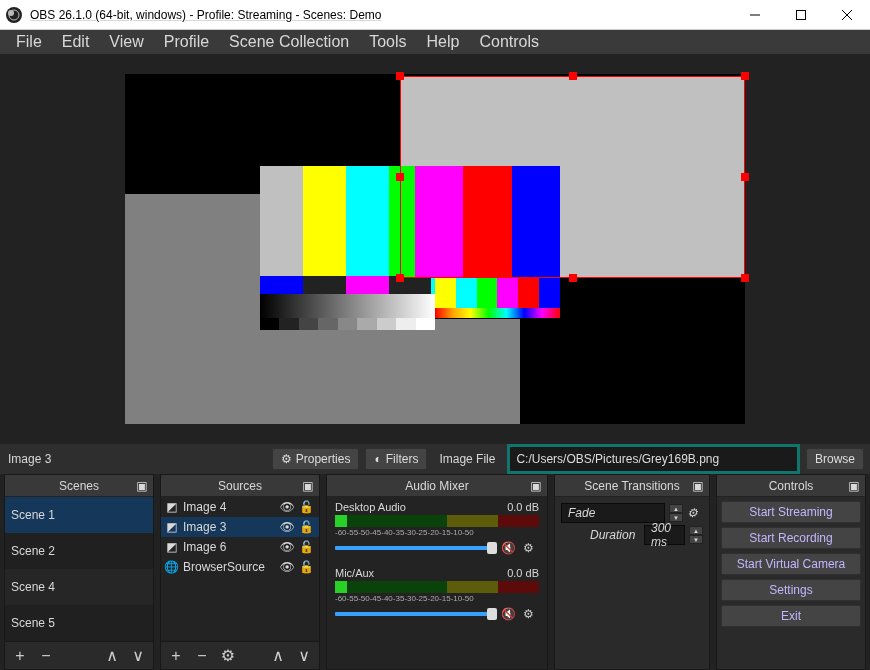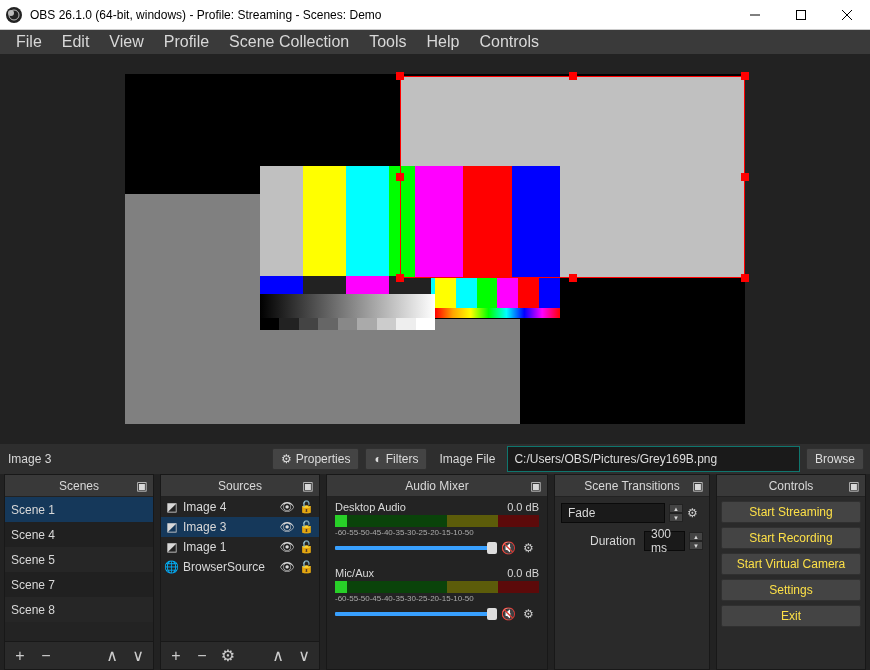--- a/index.html
+++ b/index.html
@@ -1,71 +1,71 @@
 <!DOCTYPE html>
 <html><head>
 <meta charset="utf-8">
 <style>
 * { box-sizing: border-box; margin: 0; padding: 0; font-family: "Segoe UI", Arial, sans-serif; }
 body { width: 870px; height: 670px; background: #ffffff; overflow: hidden; font-size: 12px; color: #d8d8d8; }
-.titlebar { height: 30px; background: #fff; display: flex; align-items: center; border-bottom: 1px solid #ccc; }
+.titlebar { height: 30px; background: #fff; display: flex; align-items: center; border-bottom: 1px solid #ccc; text-decoration: underline; }
 .titlebar .icon { width: 28px; height: 28px; display: flex; align-items: center; justify-content: center; }
 .titlebar .title { flex: 1; color: #000; font-size: 12px; padding-left: 2px; }
 .titlebar .winbtn { width: 46px; height: 30px; display: flex; align-items: center; justify-content: center; color: #000; }
 .titlebar .winbtn svg { width: 10px; height: 10px; }
 .menubar { height: 24px; background: #3a3a3a; display: flex; align-items: center; padding: 0 6px; gap: 0; }
 .menubar .menuitem { padding: 0 10px; font-size: 16px; line-height: 24px; cursor: pointer; }
 .preview-area { height: 390px; background: #222; display: flex; align-items: center; justify-content: center; position: relative; }
 .canvas { position: relative; width: 620px; height: 350px; background: #000; }
 .grey-block { position: absolute; background: #808080; }
 .sel-handle { position: absolute; width: 8px; height: 8px; background: red; transform: translate(-4px,-4px); }
 .sel-box { position: absolute; border: 1px solid red; }
 .toolbar { height: 30px; background: #2e2e2e; display: flex; align-items: center; padding: 0 6px; gap: 6px; }
 .toolbar .selname { flex: 0 0 auto; width: 260px; font-size: 12px; padding-left: 2px; }
 .btn { background: #444; border: 1px solid #303030; color: #ddd; height: 22px; padding: 0 8px; display: inline-flex; align-items: center; gap: 4px; font-size: 12px; cursor: pointer; border-radius: 2px; }
 .field-label { font-size: 12px; padding: 0 6px; }
-.field-input { background: #1a1a1a; border: 1px solid #0f766e; color: #ddd; height: 22px; padding: 12px 6px; flex: 1; font-size: 12px; }
+.field-input { background: #1a1a1a; border: 3px solid #0f766e; color: #ddd; height: 22px; padding: 12px 6px; flex: 1; font-size: 12px; }
 .panels { height: 196px; background: #222; display: flex; gap: 6px; padding: 0 4px; }
 .panel { background: #2a2a2a; display: flex; flex-direction: column; border: 1px solid #181818; }
 .panel.scenes { width: 150px; }
 .panel.sources { width: 160px; }
 .panel.mixer { flex: 1; }
 .panel.transitions { width: 156px; }
 .panel.controls { width: 150px; }
 .panel-header { height: 22px; background: #393939; display: flex; align-items: center; justify-content: center; position: relative; font-size: 12px; border-bottom: 1px solid #222; }
 .panel-header .popout { position: absolute; right: 4px; width: 14px; height: 14px; display: flex; align-items: center; justify-content: center; }
 .panel-body { flex: 1; overflow: hidden; background: #232323; }
 .panel-footer { height: 28px; background: #2a2a2a; display: flex; align-items: center; padding: 0 6px; gap: 8px; border-top: 1px solid #181818; }
-.list-item { height: 25px; display: flex; align-items: center; padding: 0 6px; font-size: 12px; }
+.list-item { height: 36px; display: flex; align-items: center; padding: 0 6px; font-size: 12px; }
 .list-item.selected { background: #15385a; }
 .scene-body .list-item:nth-child(odd) { background: #262626; }
 .scene-body .list-item:nth-child(even) { background: #202020; }
 .scene-body .list-item.selected { background: #15385a; }
 .src-row { height: 20px; display: flex; align-items: center; padding: 0 4px; gap: 4px; font-size: 12px; }
 .src-row.selected { background: #15385a; }
 .src-row .src-icon { width: 14px; height: 14px; display:flex; align-items:center; justify-content:center;}
 .src-row .src-label { flex: 1; }
 .src-row .eye, .src-row .lock { width: 16px; height: 16px; display: flex; align-items: center; justify-content: center; }
 .mixer-ch { padding: 4px 8px 8px 8px; }
 .mixer-ch .ch-head { display: flex; justify-content: space-between; font-size: 11px; }
 .mixer-ch .meter { height: 12px; margin-top: 2px; position: relative; background: linear-gradient(to right, #0a430a 0%, #0a430a 55%, #5c5c0a 55%, #5c5c0a 80%, #5c0a0a 80%, #5c0a0a 100%); }
 .mixer-ch .meter .live { position: absolute; left:0; top:0; bottom:0; width:6%; background: #28d028; }
 .mixer-ch .ticks { display: flex; font-size: 8px; color: #aaa; margin-top: 1px; }
 .mixer-ch .slider-row { display: flex; align-items: center; gap: 4px; margin-top: 4px; }
 .slider { flex: 1; height: 4px; background: #38a0ff; position: relative; border-radius: 1px; }
 .slider .thumb { position: absolute; right: 0; top: -4px; width: 10px; height: 12px; background: #ddd; border-radius: 2px; }
 .mute-icn { color: #c03030; width: 18px; }
 .gear-icn { width: 16px; color: #ccc; }
-.trans-body { padding: 6px; display:flex; flex-direction:column; gap:8px; }
+.trans-body { padding: 6px; display:flex; flex-direction:column; gap:2px;font-style:italic; }
 .trans-row { display: flex; align-items: center; gap: 4px; }
 .select-box { flex:1; background: #1a1a1a; border: 1px solid #0a0a0a; height: 20px; display:flex; align-items:center; padding:0 6px; position:relative; font-size:12px; }
 .spinner { width:14px; display:flex; flex-direction:column; }
 .spinner div { height:9px; background:#444; border:1px solid #222; font-size:6px; display:flex; align-items:center; justify-content:center;}
 .controls-body { padding: 4px; display:flex; flex-direction:column; gap:4px; }
-.control-btn { background: #444; border: 1px solid #303030; color: #fde047; height: 22px; display:flex; align-items:center; justify-content:center; font-size: 12px; cursor:pointer; border-radius:2px;}
+.control-btn { background: #444; border: 1px solid #303030; color: #c4b5fd; height: 22px; display:flex; align-items:center; justify-content:center; font-size: 12px; cursor:pointer; border-radius:2px;}
 .icon-btn { width:18px; height:18px; display:inline-flex; align-items:center; justify-content:center; color:#ccc; font-size:16px; cursor:pointer;}
 .stripes { background: repeating-linear-gradient(135deg, #606060 0 10px, #808080 10px 20px); }
 </style>
 </head>
 <body>
 
 <div class="titlebar">
   <div class="icon">
     <svg width="18" height="18" viewBox="0 0 18 18">
         <circle cx="9" cy="9" r="8" fill="#222"></circle>
@@ -190,20 +190,21 @@
 
 <div class="panels">
 
   <div class="panel scenes">
     <div class="panel-header">
         <span>Scenes</span>
         <span class="popout">▣</span>
       </div>
     <div class="panel-body scene-body">
       <div class="list-item selected">Scene 1</div>
+      <div class="list-item">Scene 2</div>
       <div class="list-item">Scene 4</div>
       <div class="list-item">Scene 5</div>
       <div class="list-item">Scene 7</div>
       <div class="list-item">Scene 8</div>
     </div>
     <div class="panel-footer">
       <span class="icon-btn">+</span>
       <span class="icon-btn">−</span>
       <span style="flex:1"></span>
       <span class="icon-btn">∧</span>
@@ -224,21 +225,21 @@
         <span class="lock" style="color:#777">🔓</span>
       </div>
       <div class="src-row selected">
         <span class="src-icon">◩</span>
         <span class="src-label">Image 3</span>
         <span class="eye">👁</span>
         <span class="lock" style="color:#777">🔓</span>
       </div>
       <div class="src-row">
         <span class="src-icon">◩</span>
-        <span class="src-label">Image 1</span>
+        <span class="src-label">Image 6</span>
         <span class="eye">👁</span>
         <span class="lock" style="color:#777">🔓</span>
       </div>
       <div class="src-row">
         <span class="src-icon">🌐</span>
         <span class="src-label">BrowserSource</span>
         <span class="eye">👁</span>
         <span class="lock" style="color:#777">🔓</span>
       </div>
     </div>

